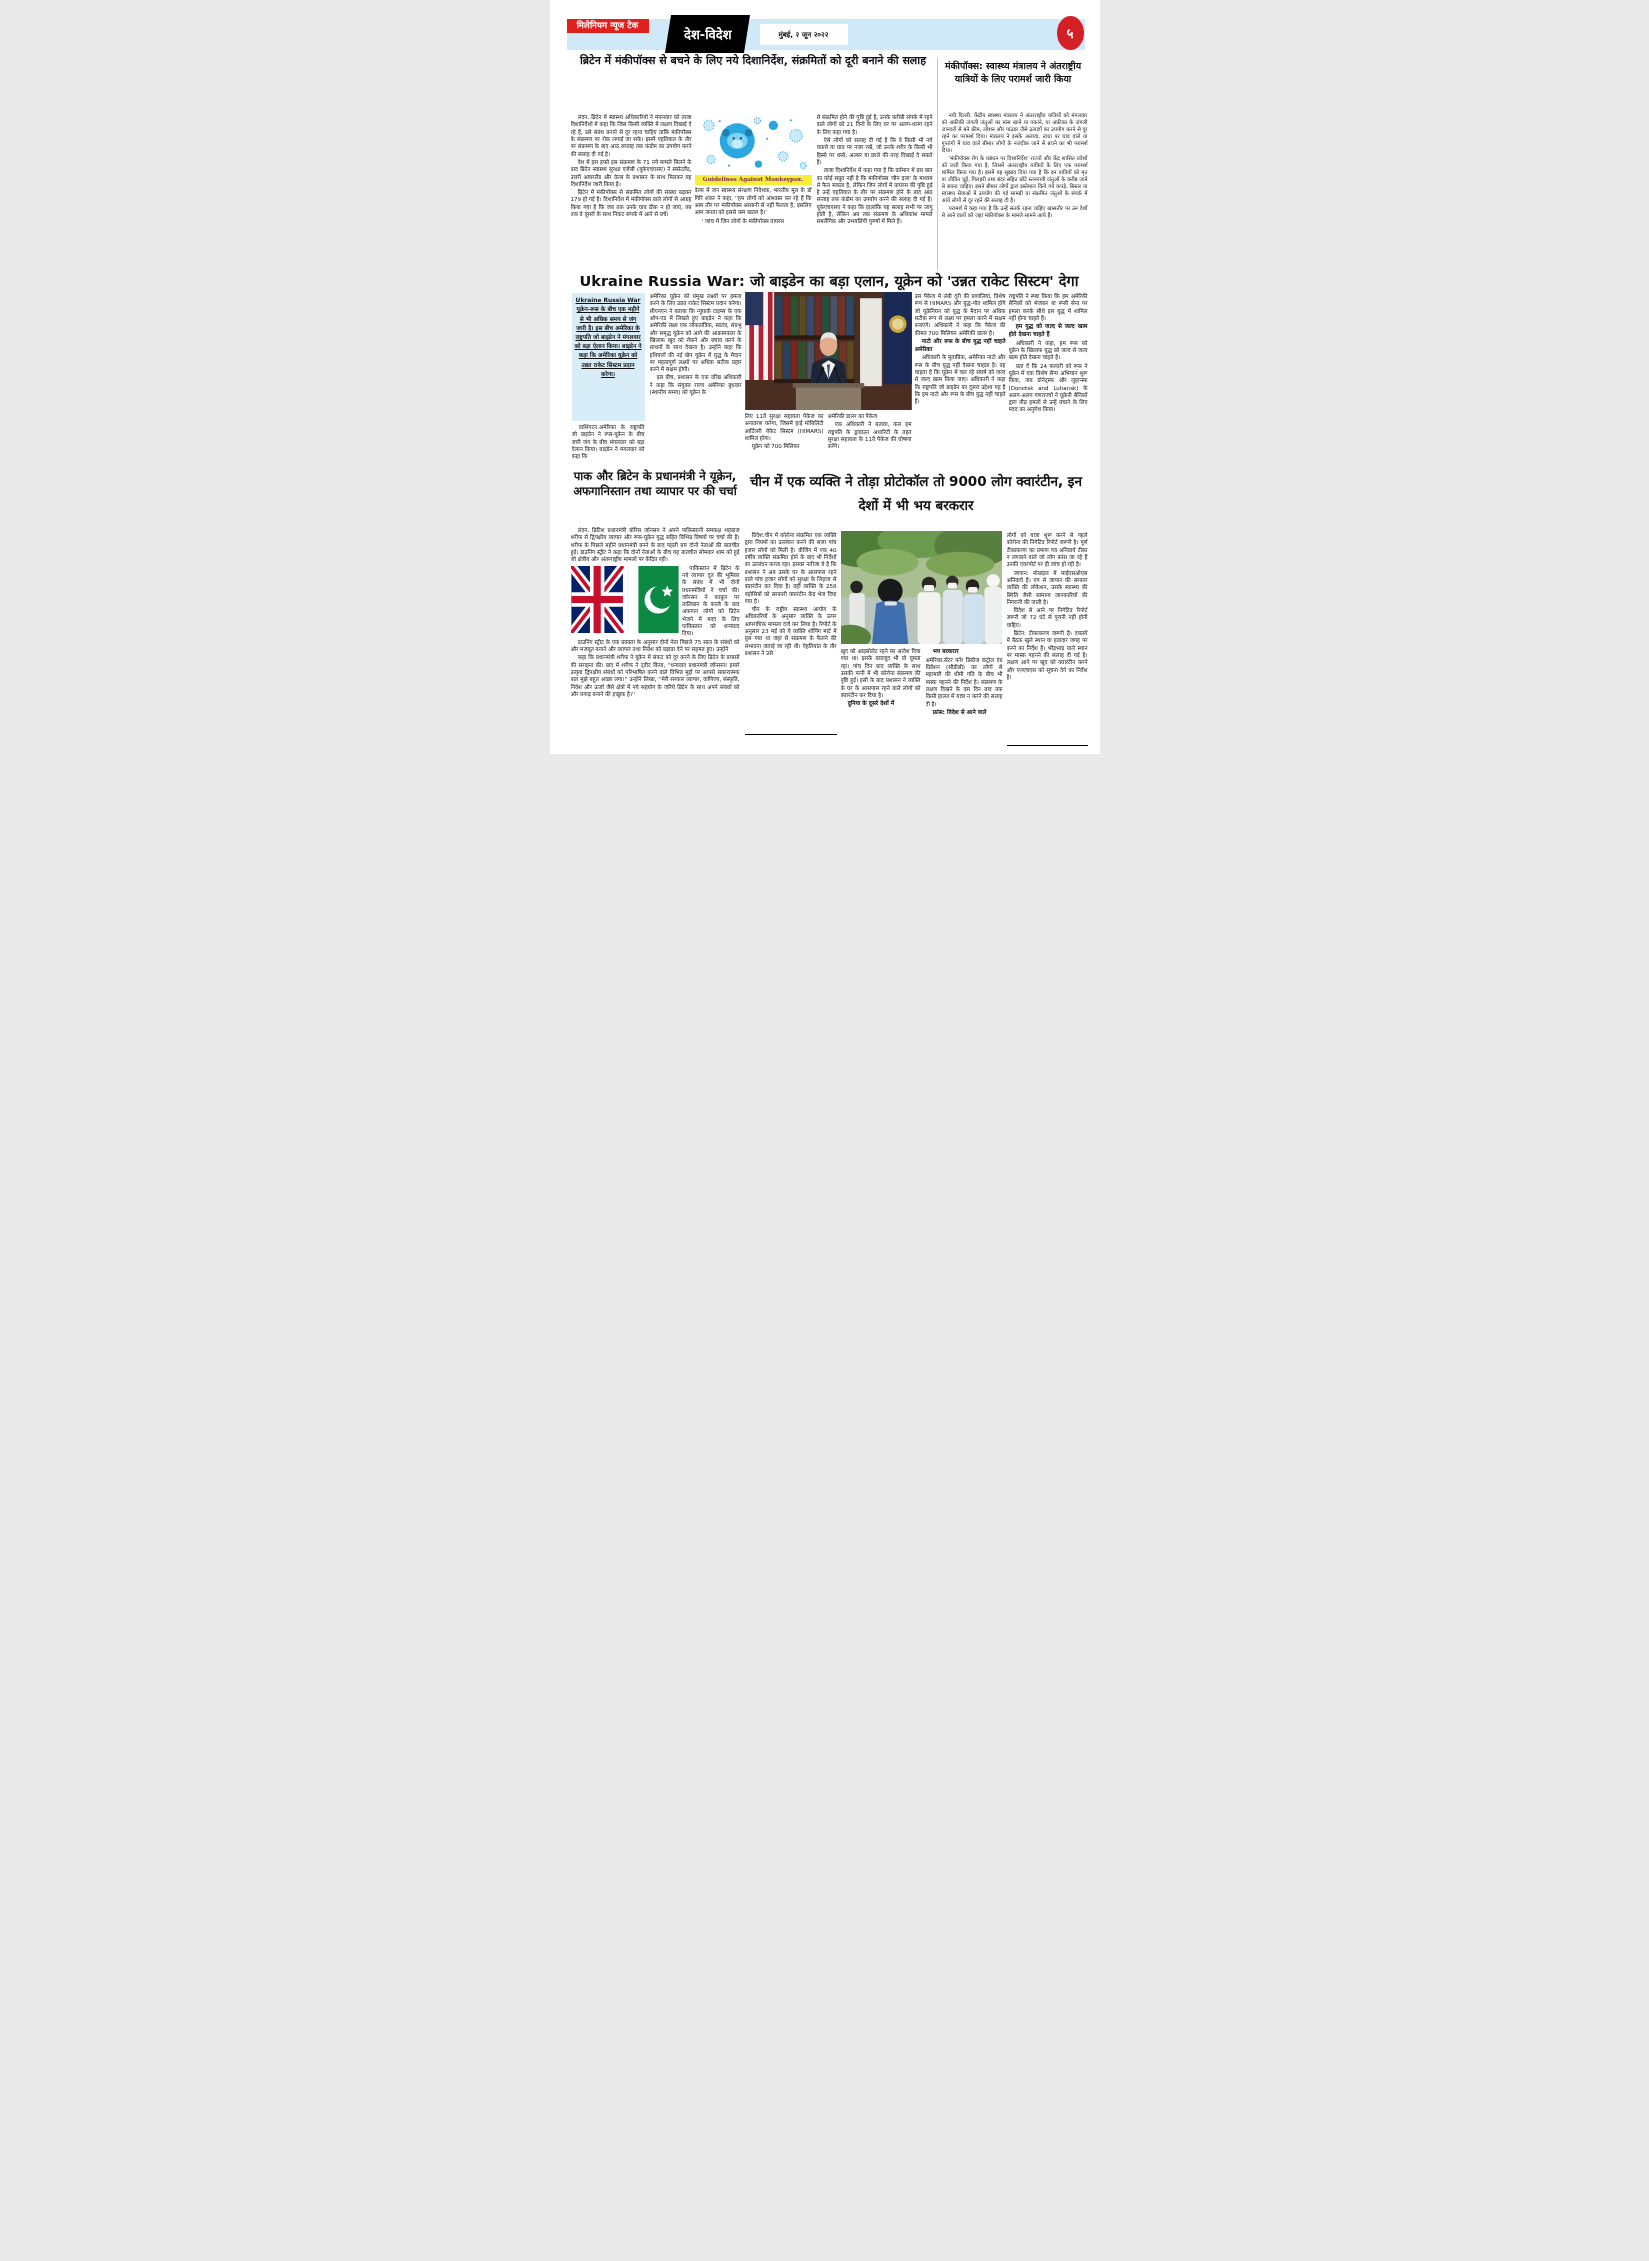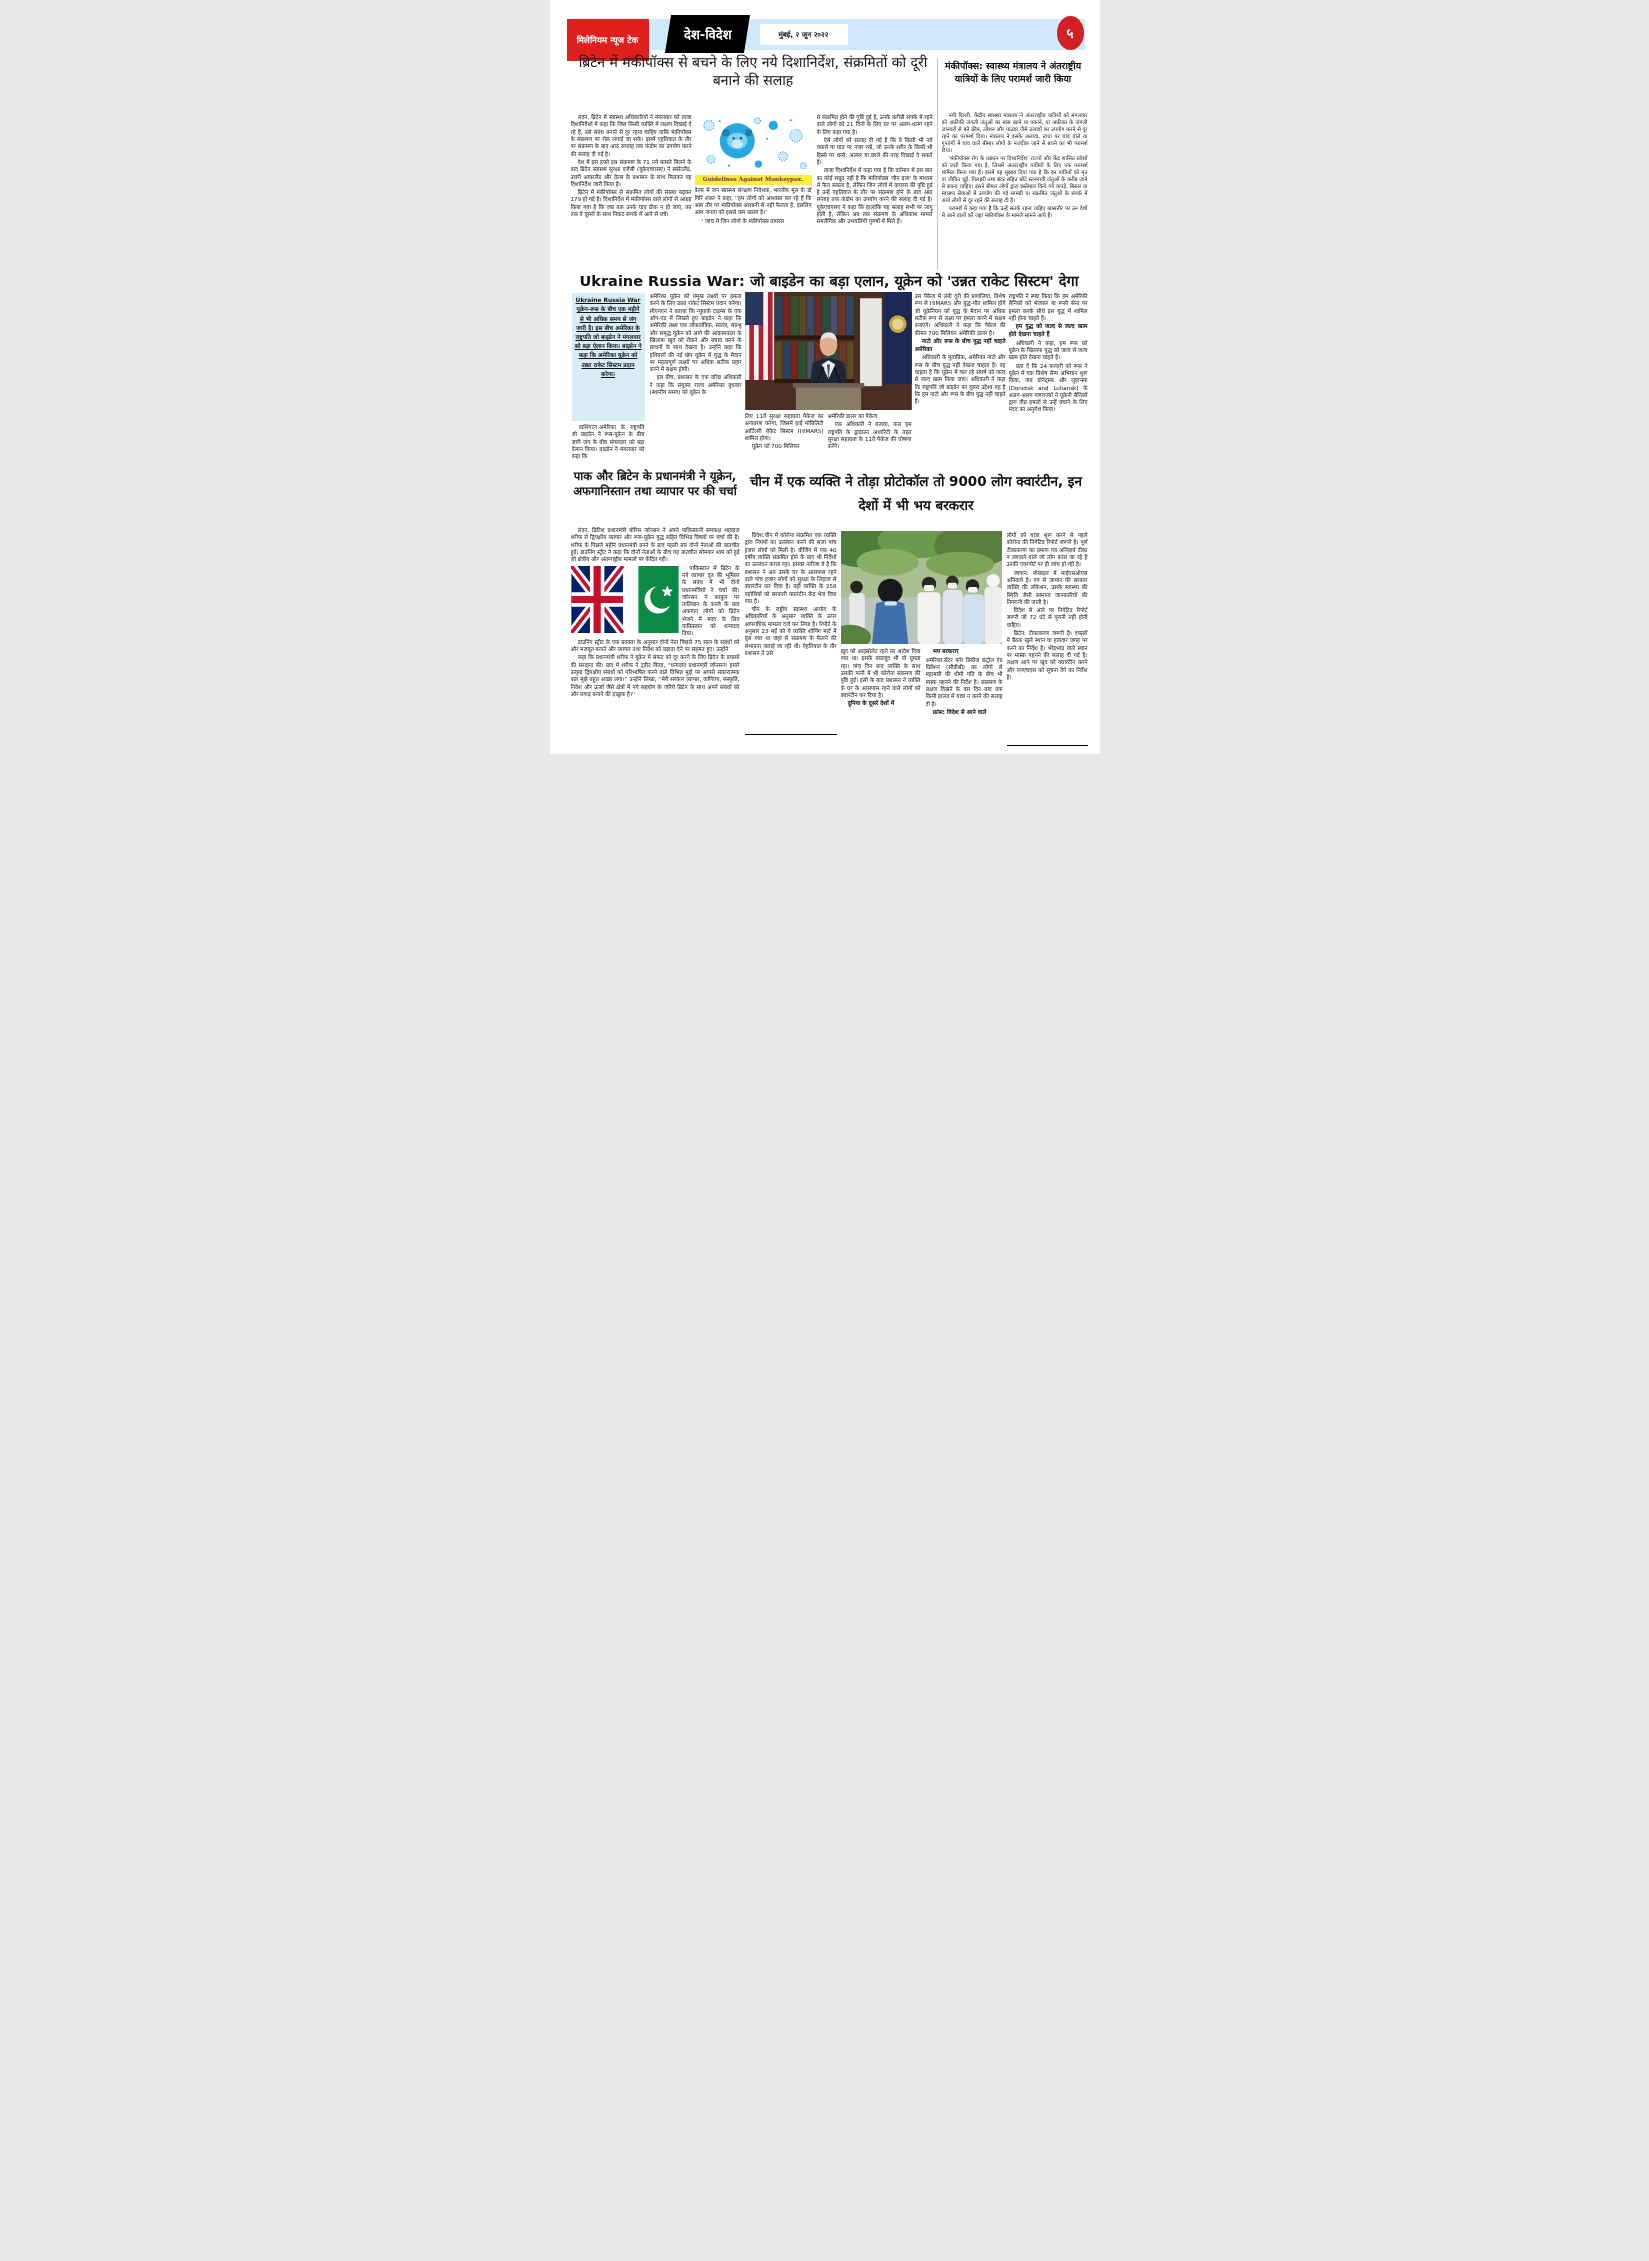--- a/index.html
+++ b/index.html
@@ -1,33 +1,33 @@
 <!DOCTYPE html>
 <html style="font-size:8.3px"><head>
 <meta charset="utf-8">
 <style>
   html,body{margin:0;padding:0;background:#e9e9e9;}
   .page{position:relative;width:550px;height:754px;background:#ffffff;margin:0 auto;
         font-family:"DejaVu Sans",sans-serif;color:#111;overflow:hidden;}
   
   .band{position:absolute;left:17px;top:18.6px;width:518px;height:31px;background:#cfe9f8;}
-  .nameplate{position:absolute;left:0;top:0;width:82px;height:42px;background:#e0201d;
-             display:flex;align-items:center;justify-content:center;}
+  .nameplate{position:absolute;left:0;top:0;width:82px;height:14px;background:#e0201d;
+             display:flex;justify-content:center;}
   .nameplate span{color:#fff;font-weight:bold;font-size:8.5px;letter-spacing:0.1px;text-align:center;}
   .sect-par{position:absolute;left:101px;top:-3.6px;width:79px;height:38px;background:#000;
             transform:skewX(-9deg);display:flex;align-items:center;justify-content:center;}
   .sect-par span{color:#fff;font-weight:bold;font-size:13px;transform:skewX(9deg);}
   .datebox{position:absolute;left:193px;top:5.2px;width:88px;height:21px;background:#fff;
            display:flex;align-items:center;justify-content:center;font-weight:bold;font-size:7.2px;}
   .pagecirc{position:absolute;right:1px;top:-2.6px;width:27px;height:34px;background:#d31f26;
             border-radius:50%;display:flex;align-items:center;justify-content:center;
             color:#fff;font-weight:bold;font-size:13.5px;}
   
-  .h-main{position:absolute;left:21px;top:54px;width:365px;font-size:14px;line-height:1.28;
-          font-weight:normal;text-align:center;}
+  .h-main{position:absolute;left:21px;top:54px;width:365px;font-size:11px;line-height:1.28;
+          font-weight:bold;text-align:center;}
   .h-right{position:absolute;left:389px;top:60px;width:149px;font-size:9.3px;line-height:1.35;
            font-weight:bold;text-align:center;}
   .h-ukr{position:absolute;left:21px;top:270px;width:517px;font-size:14.5px;font-weight:bold;text-align:center;}
   .h-pak{position:absolute;left:21px;top:469px;width:169px;font-size:11.6px;line-height:1.3;
          font-weight:bold;text-align:center;}
   .h-chn{position:absolute;left:195px;top:470px;width:343px;font-size:13.5px;line-height:1.75;
          font-weight:bold;text-align:center;}
   
   .col{position:absolute;font-size:5.5px;line-height:1.33;text-align:justify;overflow:hidden;}
   .col p{margin:0 0 1px 0;text-indent:7.2px;}

